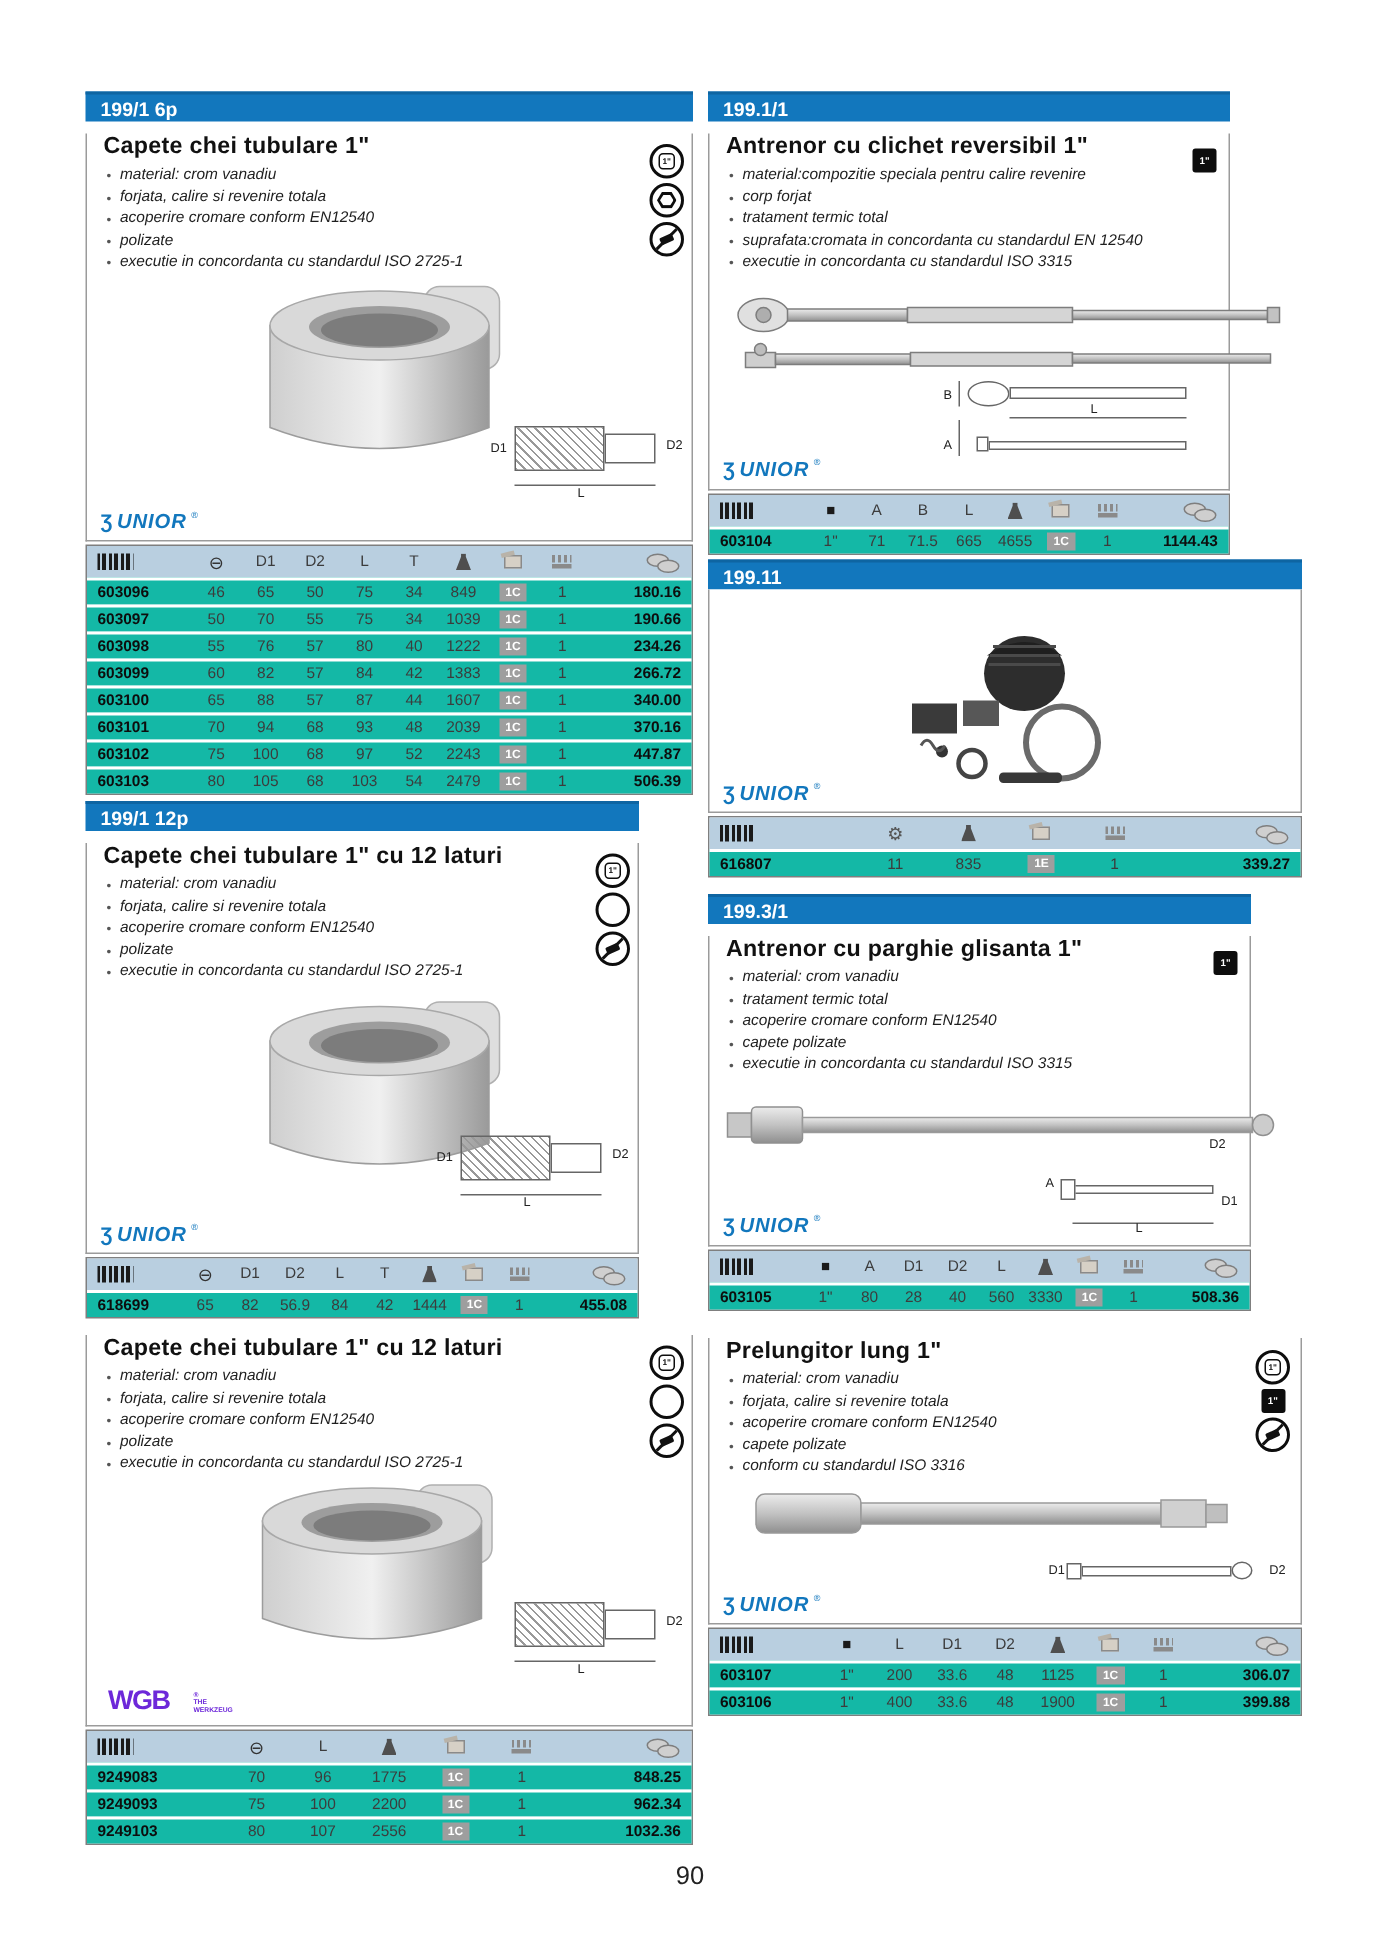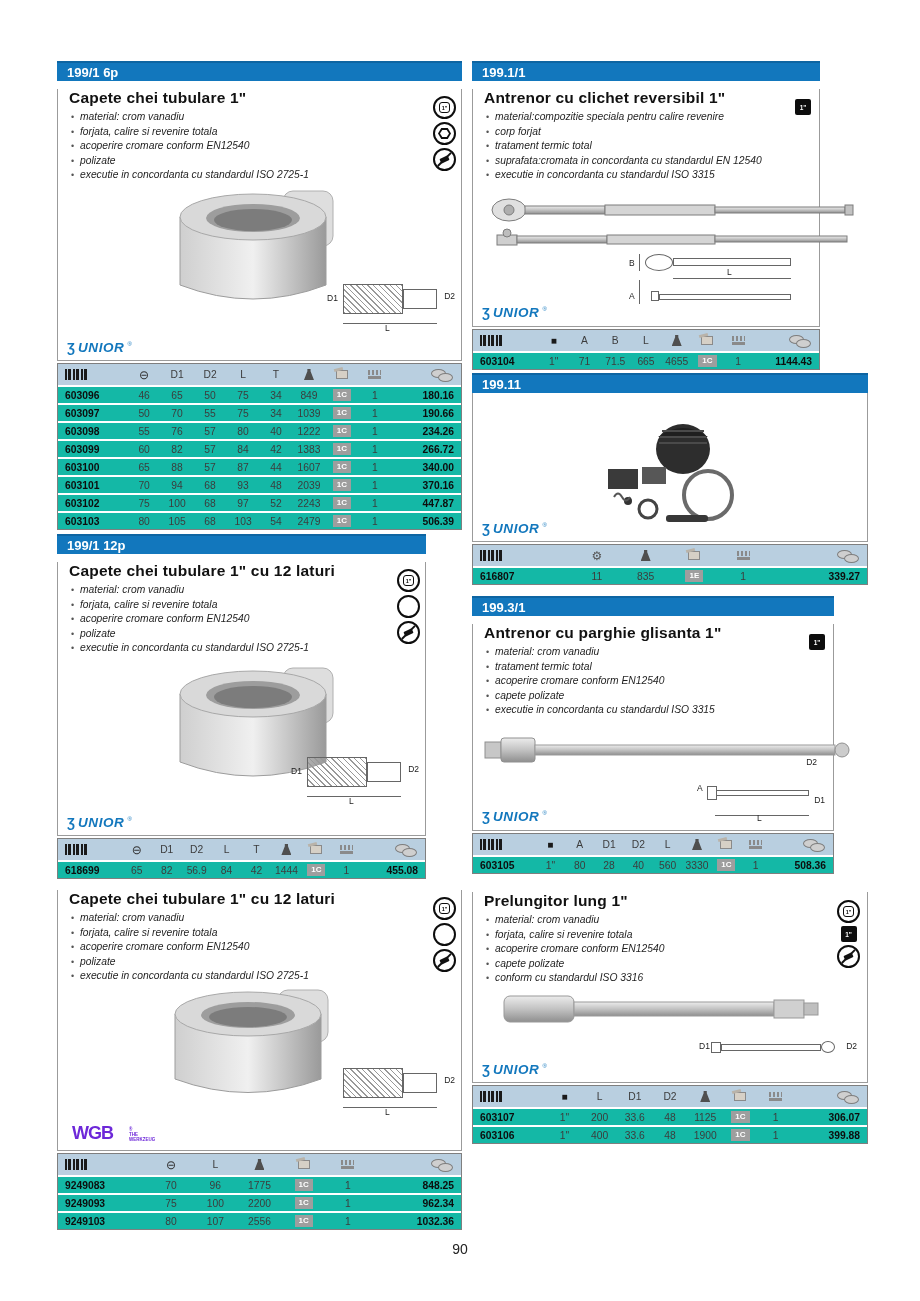--- a/index.html
+++ b/index.html
@@ -61,21 +61,21 @@
   
   .photo{position:absolute;}
   .tech{position:absolute;}
   .t-hatch,.t-plain,.dimline,.dimv,.t-ell{position:absolute;box-sizing:border-box;}
   .t-hatch{border:1px solid #666;background:repeating-linear-gradient(45deg,#999 0 1px,transparent 1px 4px);}
   .t-plain{border:1px solid #666;background:#fff;}
   .t-ell{border:1px solid #666;border-radius:50%;background:#fff;}
   .dimline{border-bottom:1px solid #666;height:0;}
   .dimv{border-left:1px solid #666;width:0;}
   .dlab{position:absolute;font-size:8.5px;color:#222;line-height:1;}
-  .pagenum{position:absolute;left:0;right:0;top:1241px;text-align:center;font-size:14px;color:#222;}
+  .pagenum{position:absolute;left:0;right:0;top:1241px;text-align:center;font-size:17px;color:#222;}
 </style>
 </head>
 <body>
 
 <svg width="0" height="0" style="position:absolute">
   <defs>
     <linearGradient id="gmet" x1="0" y1="0" x2="0" y2="1">
       <stop offset="0" stop-color="#ececec"></stop>
         <stop offset=".5" stop-color="#c2c2c2"></stop>
         <stop offset="1" stop-color="#8f8f8f"></stop>

